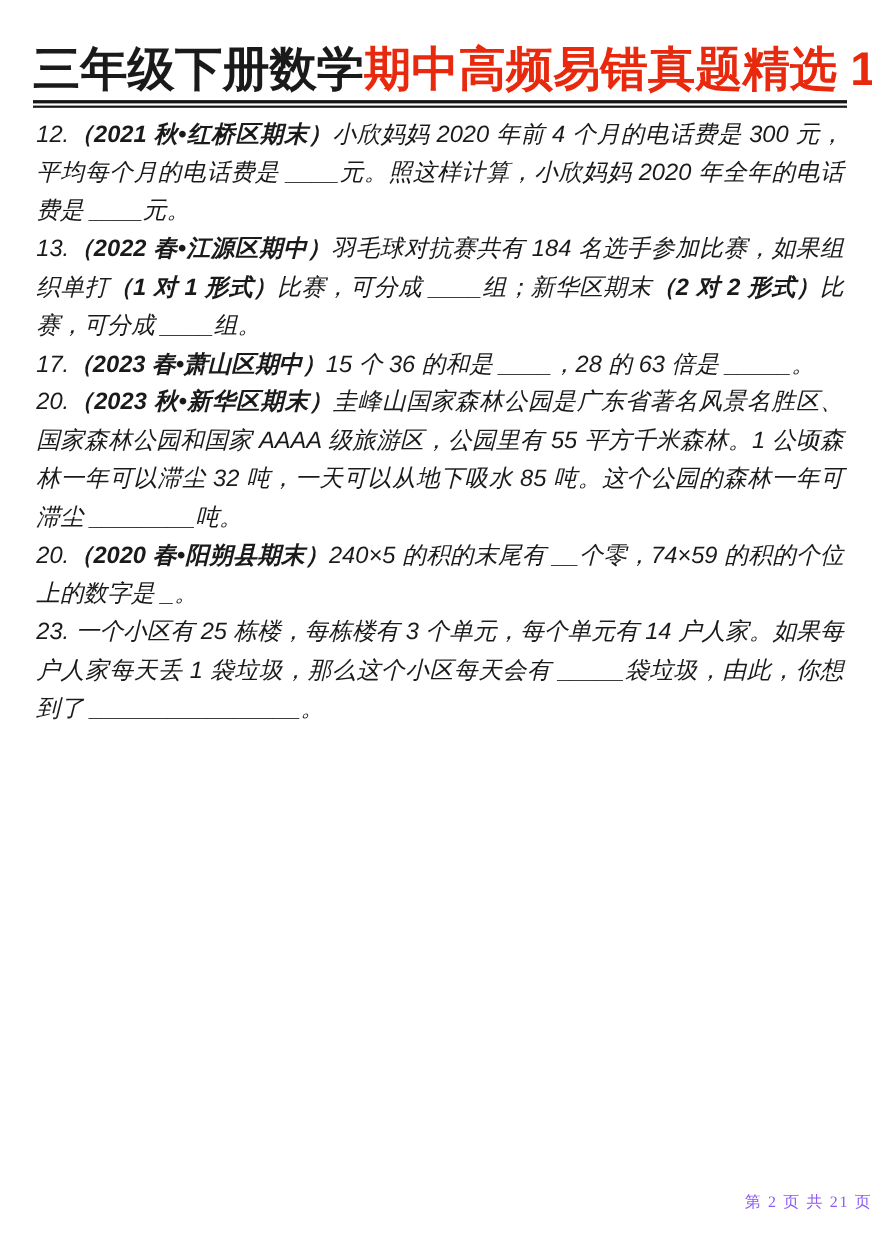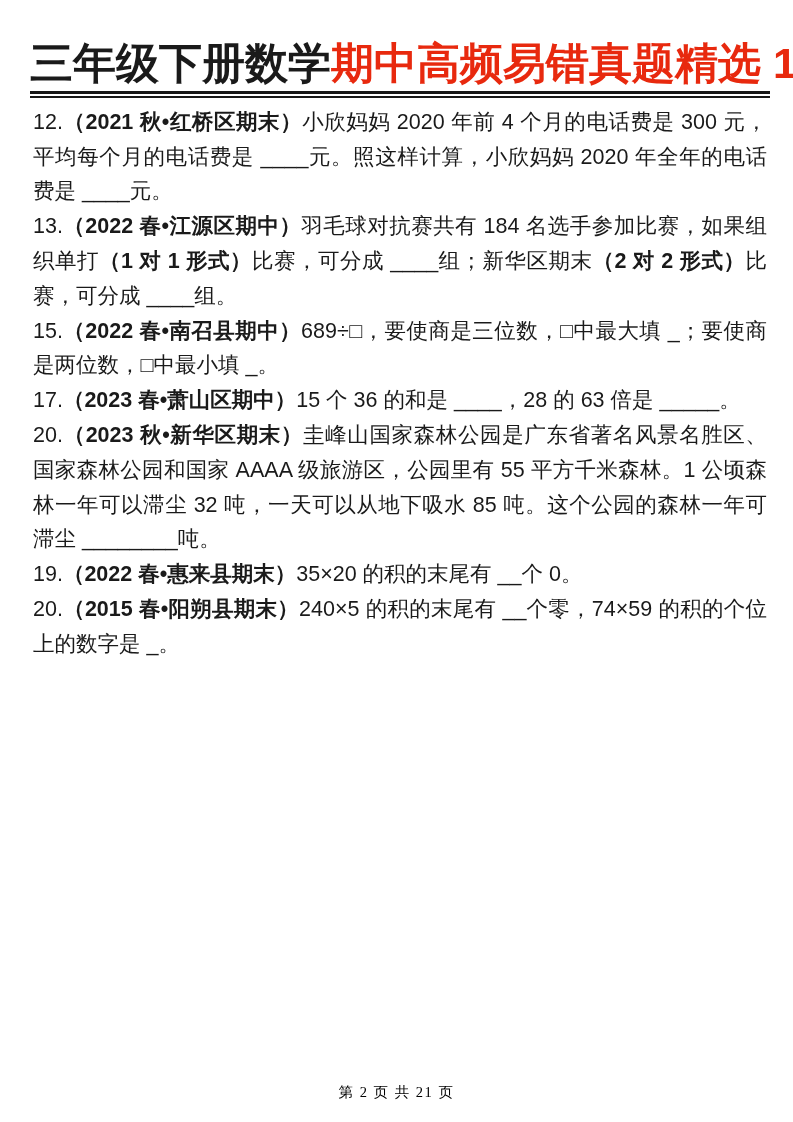--- a/index.html
+++ b/index.html
@@ -34,48 +34,47 @@
     border-top: 3px solid #161616;
     border-bottom: 2px solid #161616;
   }
   .questions {
     margin: 7px 26px 0 33px;
     font-size: 21.5px;
     line-height: 34.8px;
     text-align: justify;
     text-justify: inter-ideograph;
   }
-  .question { margin: 0; }
+  .question { margin: 0; font-style: italic; }
   .question .b { font-weight: 700; }
   .footer {
     position: absolute;
     top: 1083px;
     left: 0;
     width: 100%;
-    text-align: center;
+    text-align: right;
     font-family: "Liberation Serif", serif;
     font-size: 14.5px;
-    color: #000000;
+    color: #8b5cf6;
     letter-spacing: 1.5px;
   }
 </style>
 </head>
 <body>
 
 <div class="page">
 
   <h1 class="title"><span class="t-black">三年级下册数学</span><span class="t-red" style="color: rgb(232, 41, 14);">期中高频易错真题精选 120 题</span></h1>
 
   <div class="rule"></div>
 
   <div class="questions">
       <p class="question"><span>12.</span><span class="b">（2021 秋•红桥区期末）</span><span>小欣妈妈 2020 年前 4 个月的电话费是 300 元，平均每个月的电话费是 ____元。照这样计算，小欣妈妈 2020 年全年的电话费是 ____元。</span></p>
       <p class="question"><span>13.</span><span class="b">（2022 春•江源区期中）</span><span>羽毛球对抗赛共有 184 名选手参加比赛，如果组织单打</span><span class="b">（1 对 1 形式）</span><span>比赛，可分成 ____组；新华区期末</span><span class="b">（2 对 2 形式）</span><span>比赛，可分成 ____组。</span></p>
-      <p class="question"><span>15.</span><span class="b">（2022 春•南召县期中）</span><span>689÷□，要使商是三位数，□中最大填 _；要使商是两位数，□中最小填 _。</span></p>
       <p class="question"><span>17.</span><span class="b">（2023 春•萧山区期中）</span><span>15 个 36 的和是 ____，28 的 63 倍是 _____。</span></p>
       <p class="question"><span>20.</span><span class="b">（2023 秋•新华区期末）</span><span>圭峰山国家森林公园是广东省著名风景名胜区、国家森林公园和国家 AAAA 级旅游区，公园里有 55 平方千米森林。1 公顷森林一年可以滞尘 32 吨，一天可以从地下吸水 85 吨。这个公园的森林一年可滞尘 ________吨。</span></p>
-      <p class="question"><span>19.</span><span class="b">（2022 春•惠来县期末）</span><span>35×20 的积的末尾有 __个 0。</span></p>
-      <p class="question"><span>20.</span><span class="b">（2015 春•阳朔县期末）</span><span>240×5 的积的末尾有 __个零，74×59 的积的个位上的数字是 _。</span></p>
+      <p class="question"><span>20.</span><span class="b">（2020 春•阳朔县期末）</span><span>240×5 的积的末尾有 __个零，74×59 的积的个位上的数字是 _。</span></p>
+      <p class="question"><span>23.</span><span> 一个小区有 25 栋楼，每栋楼有 3 个单元，每个单元有 14 户人家。如果每户人家每天丢 1 袋垃圾，那么这个小区每天会有 _____袋垃圾，由此，你想到了 ________________。</span></p>
     </div>
 
   <div class="footer"><span>第 2 页 共 21 页</span></div>
 
 </div>
 
 </body></html>

